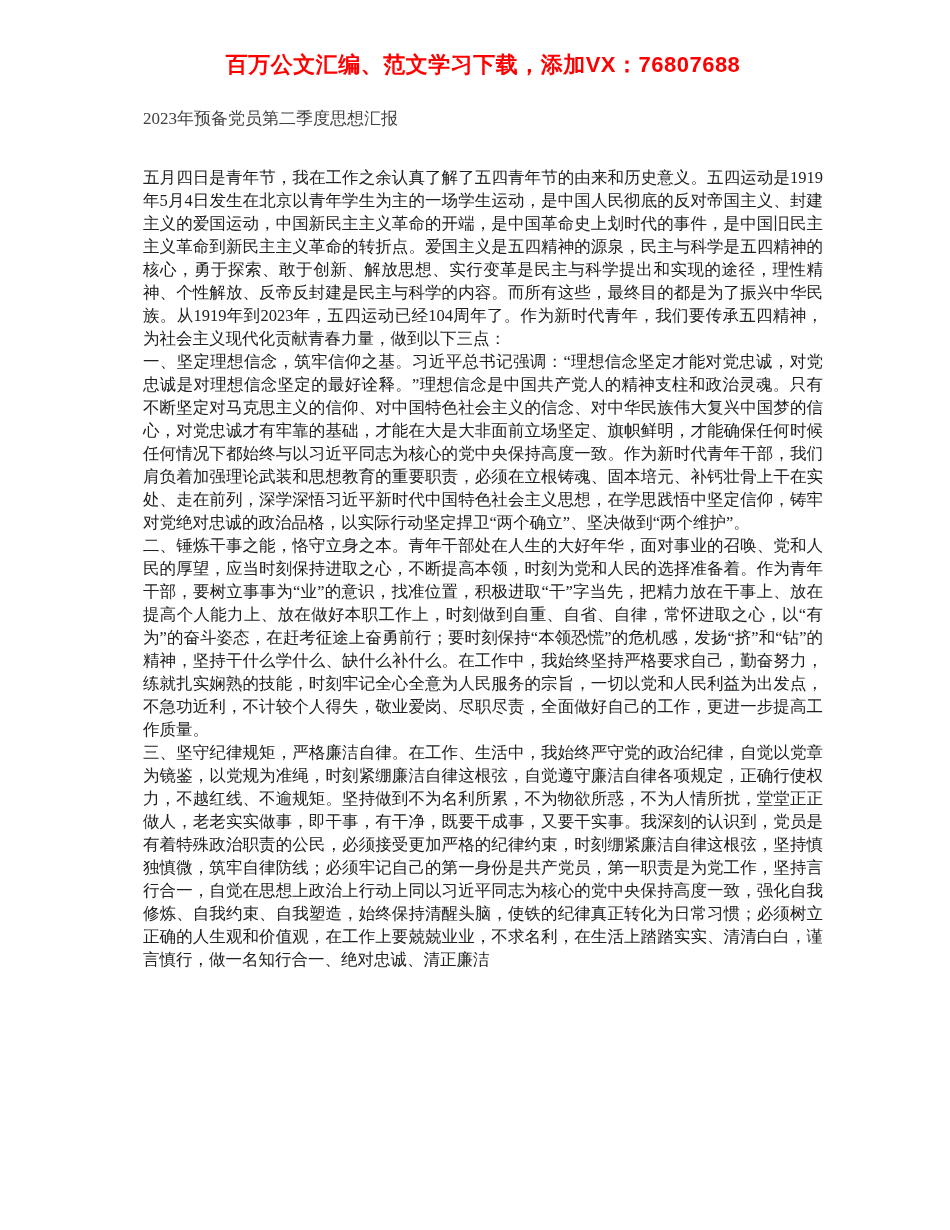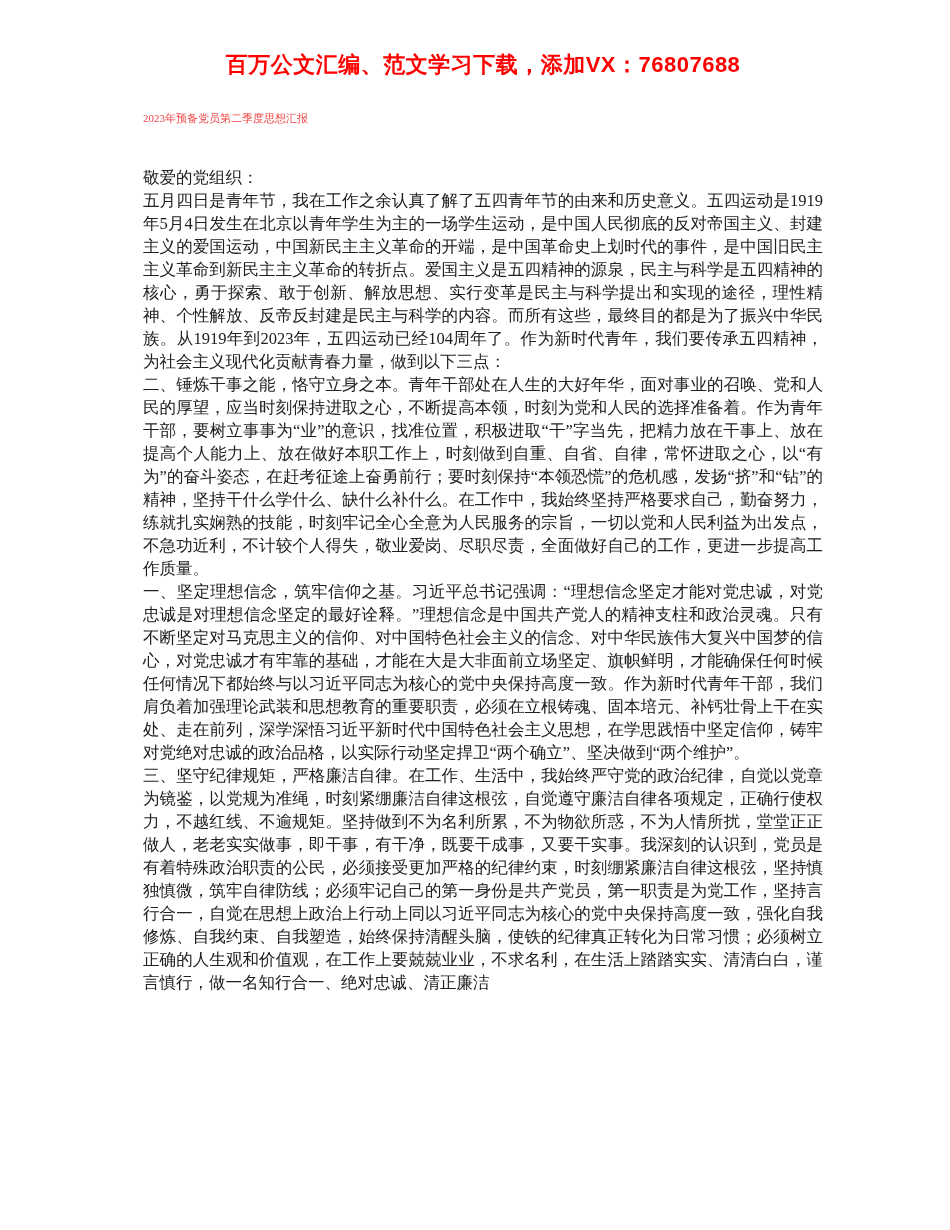--- a/index.html
+++ b/index.html
@@ -24,23 +24,23 @@
     font-weight: bold;
     font-size: 22px;
     line-height: 30px;
     text-align: center;
     color: var(--accent, #fe0000);
     margin: 0 0 27px 0;
     letter-spacing: 0.5px;
   }
   .doc-title {
     font-family: "Liberation Serif", serif;
-    font-size: 11px;
+    font-size: 17px;
     line-height: 23px;
-    color: #ef4444;
+    color: #404040;
     margin: 0 0 36px 0;
   }
   .bodytext {
     font-family: "Liberation Serif", serif;
     font-size: 16.5px;
     line-height: 23px;
     color: #202020;
     margin: 0;
     text-align: justify;
     text-justify: inter-ideograph;
@@ -49,24 +49,23 @@
 </style>
 </head>
 <body>
 
 <div class="page">
 
   <div class="promo">百万公文汇编、范文学习下载，添加VX：76807688</div>
 
   <div class="doc-title">2023年预备党员第二季度思想汇报</div>
 
-  <p class="bodytext">敬爱的党组织：</p>
 
 
   <p class="bodytext">五月四日是青年节，我在工作之余认真了解了五四青年节的由来和历史意义。五四运动是1919年5月4日发生在北京以青年学生为主的一场学生运动，是中国人民彻底的反对帝国主义、封建主义的爱国运动，中国新民主主义革命的开端，是中国革命史上划时代的事件，是中国旧民主主义革命到新民主主义革命的转折点。爱国主义是五四精神的源泉，民主与科学是五四精神的核心，勇于探索、敢于创新、解放思想、实行变革是民主与科学提出和实现的途径，理性精神、个性解放、反帝反封建是民主与科学的内容。而所有这些，最终目的都是为了振兴中华民族。从1919年到2023年，五四运动已经104周年了。作为新时代青年，我们要传承五四精神，为社会主义现代化贡献青春力量，做到以下三点：</p>
 
+  <p class="bodytext">一、坚定理想信念，筑牢信仰之基。习近平总书记强调：“理想信念坚定才能对党忠诚，对党忠诚是对理想信念坚定的最好诠释。”理想信念是中国共产党人的精神支柱和政治灵魂。只有不断坚定对马克思主义的信仰、对中国特色社会主义的信念、对中华民族伟大复兴中国梦的信心，对党忠诚才有牢靠的基础，才能在大是大非面前立场坚定、旗帜鲜明，才能确保任何时候任何情况下都始终与以习近平同志为核心的党中央保持高度一致。作为新时代青年干部，我们肩负着加强理论武装和思想教育的重要职责，必须在立根铸魂、固本培元、补钙壮骨上干在实处、走在前列，深学深悟习近平新时代中国特色社会主义思想，在学思践悟中坚定信仰，铸牢对党绝对忠诚的政治品格，以实际行动坚定捍卫“两个确立”、坚决做到“两个维护”。</p>
+
   <p class="bodytext">二、锤炼干事之能，恪守立身之本。青年干部处在人生的大好年华，面对事业的召唤、党和人民的厚望，应当时刻保持进取之心，不断提高本领，时刻为党和人民的选择准备着。作为青年干部，要树立事事为“业”的意识，找准位置，积极进取“干”字当先，把精力放在干事上、放在提高个人能力上、放在做好本职工作上，时刻做到自重、自省、自律，常怀进取之心，以“有为”的奋斗姿态，在赶考征途上奋勇前行；要时刻保持“本领恐慌”的危机感，发扬“挤”和“钻”的精神，坚持干什么学什么、缺什么补什么。在工作中，我始终坚持严格要求自己，勤奋努力，练就扎实娴熟的技能，时刻牢记全心全意为人民服务的宗旨，一切以党和人民利益为出发点，不急功近利，不计较个人得失，敬业爱岗、尽职尽责，全面做好自己的工作，更进一步提高工作质量。</p>
-
-  <p class="bodytext">一、坚定理想信念，筑牢信仰之基。习近平总书记强调：“理想信念坚定才能对党忠诚，对党忠诚是对理想信念坚定的最好诠释。”理想信念是中国共产党人的精神支柱和政治灵魂。只有不断坚定对马克思主义的信仰、对中国特色社会主义的信念、对中华民族伟大复兴中国梦的信心，对党忠诚才有牢靠的基础，才能在大是大非面前立场坚定、旗帜鲜明，才能确保任何时候任何情况下都始终与以习近平同志为核心的党中央保持高度一致。作为新时代青年干部，我们肩负着加强理论武装和思想教育的重要职责，必须在立根铸魂、固本培元、补钙壮骨上干在实处、走在前列，深学深悟习近平新时代中国特色社会主义思想，在学思践悟中坚定信仰，铸牢对党绝对忠诚的政治品格，以实际行动坚定捍卫“两个确立”、坚决做到“两个维护”。</p>
 
   <p class="bodytext">三、坚守纪律规矩，严格廉洁自律。在工作、生活中，我始终严守党的政治纪律，自觉以党章为镜鉴，以党规为准绳，时刻紧绷廉洁自律这根弦，自觉遵守廉洁自律各项规定，正确行使权力，不越红线、不逾规矩。坚持做到不为名利所累，不为物欲所惑，不为人情所扰，堂堂正正做人，老老实实做事，即干事，有干净，既要干成事，又要干实事。我深刻的认识到，党员是有着特殊政治职责的公民，必须接受更加严格的纪律约束，时刻绷紧廉洁自律这根弦，坚持慎独慎微，筑牢自律防线；必须牢记自己的第一身份是共产党员，第一职责是为党工作，坚持言行合一，自觉在思想上政治上行动上同以习近平同志为核心的党中央保持高度一致，强化自我修炼、自我约束、自我塑造，始终保持清醒头脑，使铁的纪律真正转化为日常习惯；必须树立正确的人生观和价值观，在工作上要兢兢业业，不求名利，在生活上踏踏实实、清清白白，谨言慎行，做一名知行合一、绝对忠诚、清正廉洁</p>
 
 </div>
 
 </body></html>

